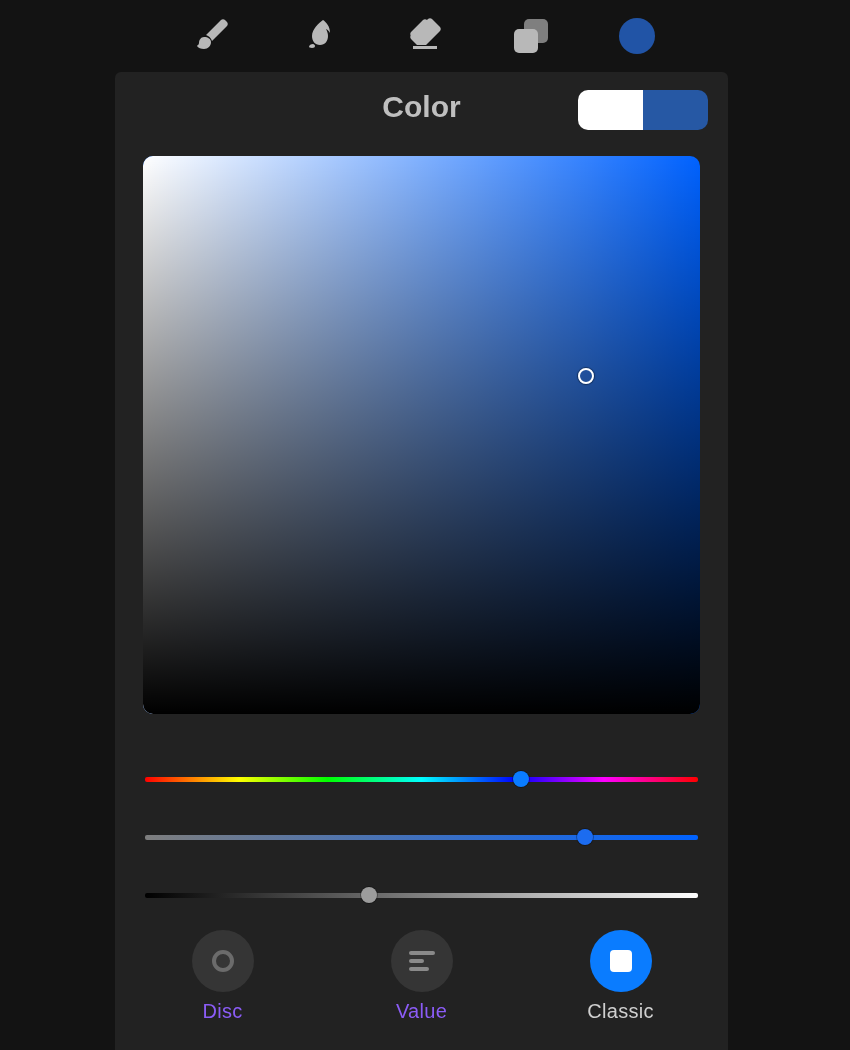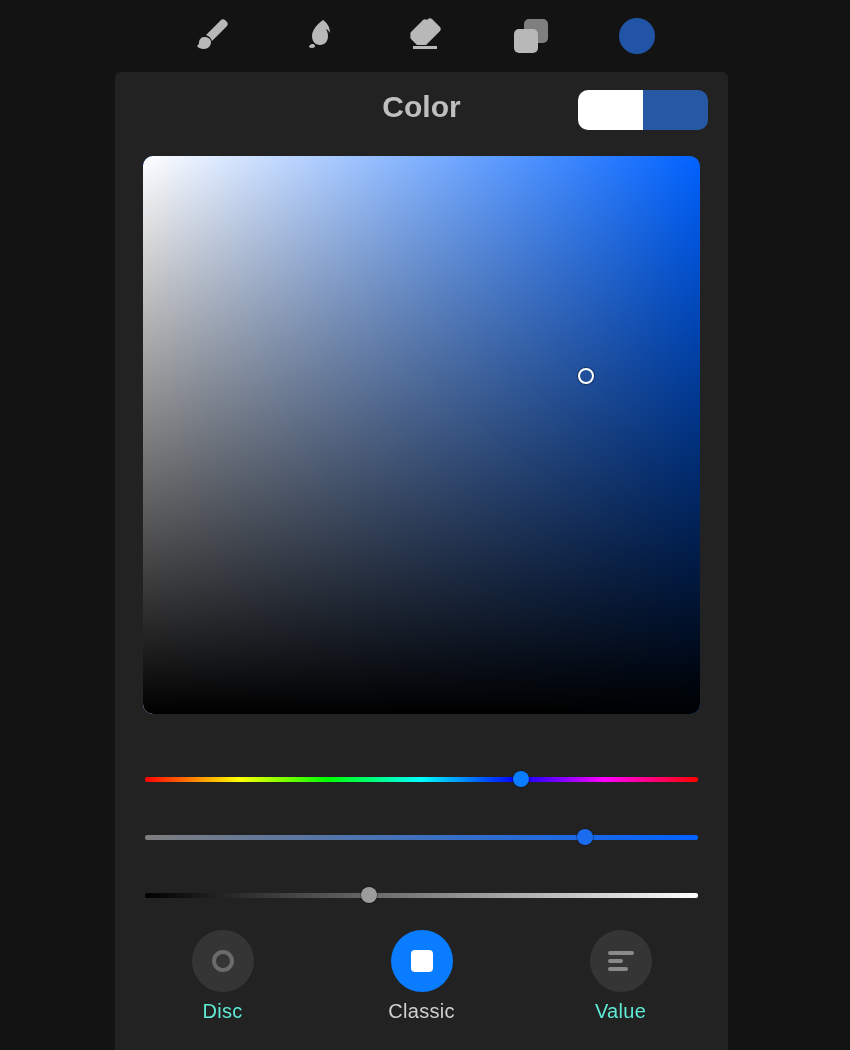--- a/index.html
+++ b/index.html
@@ -207,21 +207,21 @@
       border-radius: 50%;
       background: #353535;
       display: flex;
       align-items: center;
       justify-content: center;
     }
     .tab.active .circle {
       background: #0A7CFF;
     }
     .tab .label {
-      color: #5eead4;
+      color: #8b5cf6;
       font-size: 20px;
       letter-spacing: 0.3px;
     }
     .tab.active .label {
       color: #CFCFCF;
     }
     .icon-ring {
       width: 22px;
       height: 22px;
       border: 4px solid #6B6B6B;
@@ -329,32 +329,32 @@
         <div class="thumb bri-thumb bri-thumb-pos"></div>
       </div>
     </div>
 
     <div class="tabs">
       <div class="tab">
         <div class="circle">
             <span class="icon-ring"></span>
           </div>
         <div class="label">Disc</div>
-      </div>
-      <div class="tab active">
-        <div class="circle">
-            <span class="icon-square"></span>
-          </div>
-        <div class="label">Classic</div>
       </div>
       <div class="tab">
         <div class="circle">
           <span class="icon-bars">
             <span class="bar b1"></span>
               <span class="bar b2"></span>
               <span class="bar b3"></span>
           </span>
         </div>
         <div class="label">Value</div>
       </div>
+      <div class="tab active">
+        <div class="circle">
+            <span class="icon-square"></span>
+          </div>
+        <div class="label">Classic</div>
+      </div>
     </div>
   </div>
 </div>
 
 </body></html>

